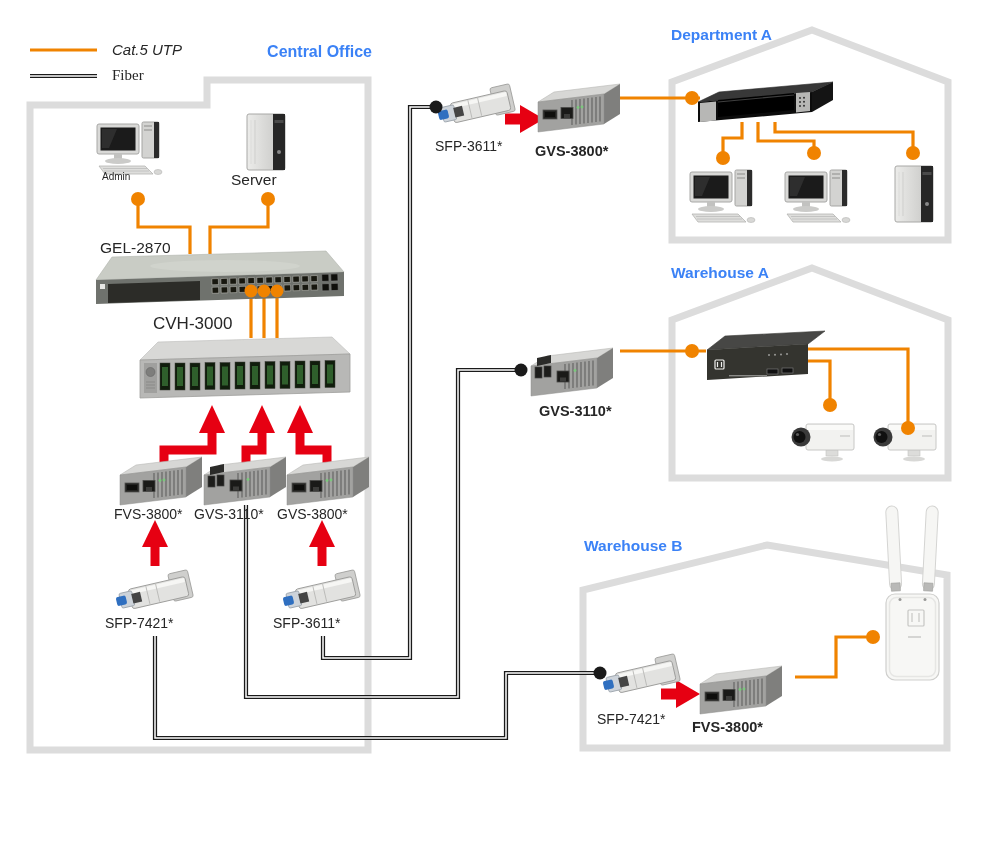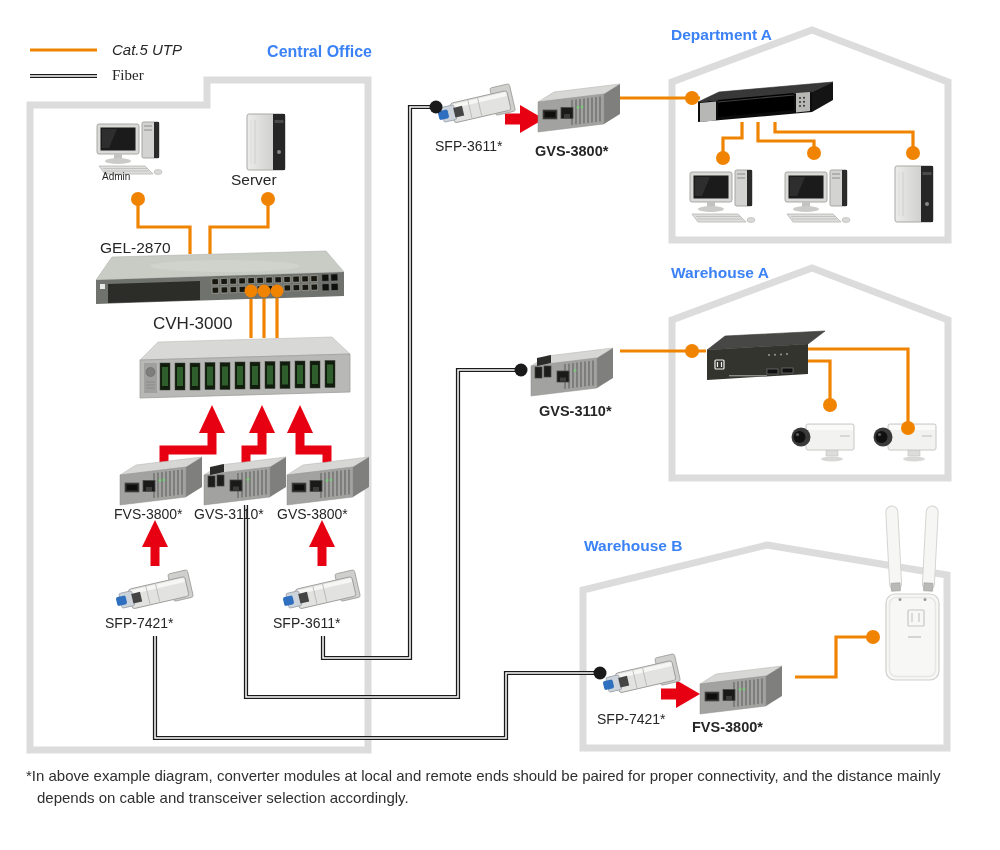--- a/index.html
+++ b/index.html
@@ -365,14 +365,13 @@
 <div class="lbl sm center" style="left:273px;top:615px;width:100px;">SFP-3611*</div>
 
 <div class="lbl sm center" style="left:435px;top:138px;width:100px;">SFP-3611*</div>
 <div class="lbl sm center bold" style="left:535px;top:143px;width:100px;font-size:14.5px;">GVS-3800*</div>
 
 <div class="lbl sm center bold" style="left:539px;top:403px;width:100px;font-size:14.5px;">GVS-3110*</div>
 
 <div class="lbl sm center" style="left:597px;top:711px;width:100px;">SFP-7421*</div>
 <div class="lbl sm center bold" style="left:692px;top:719px;width:100px;font-size:14.5px;">FVS-3800*</div>
 
-<div class="footnote">*In above example diagram, converter modules at local and remote ends should be paired for proper connectivity, and the distance mainly depends on cable and transceiver selection accordingly.</div>
 </div>
 
 </body></html>

